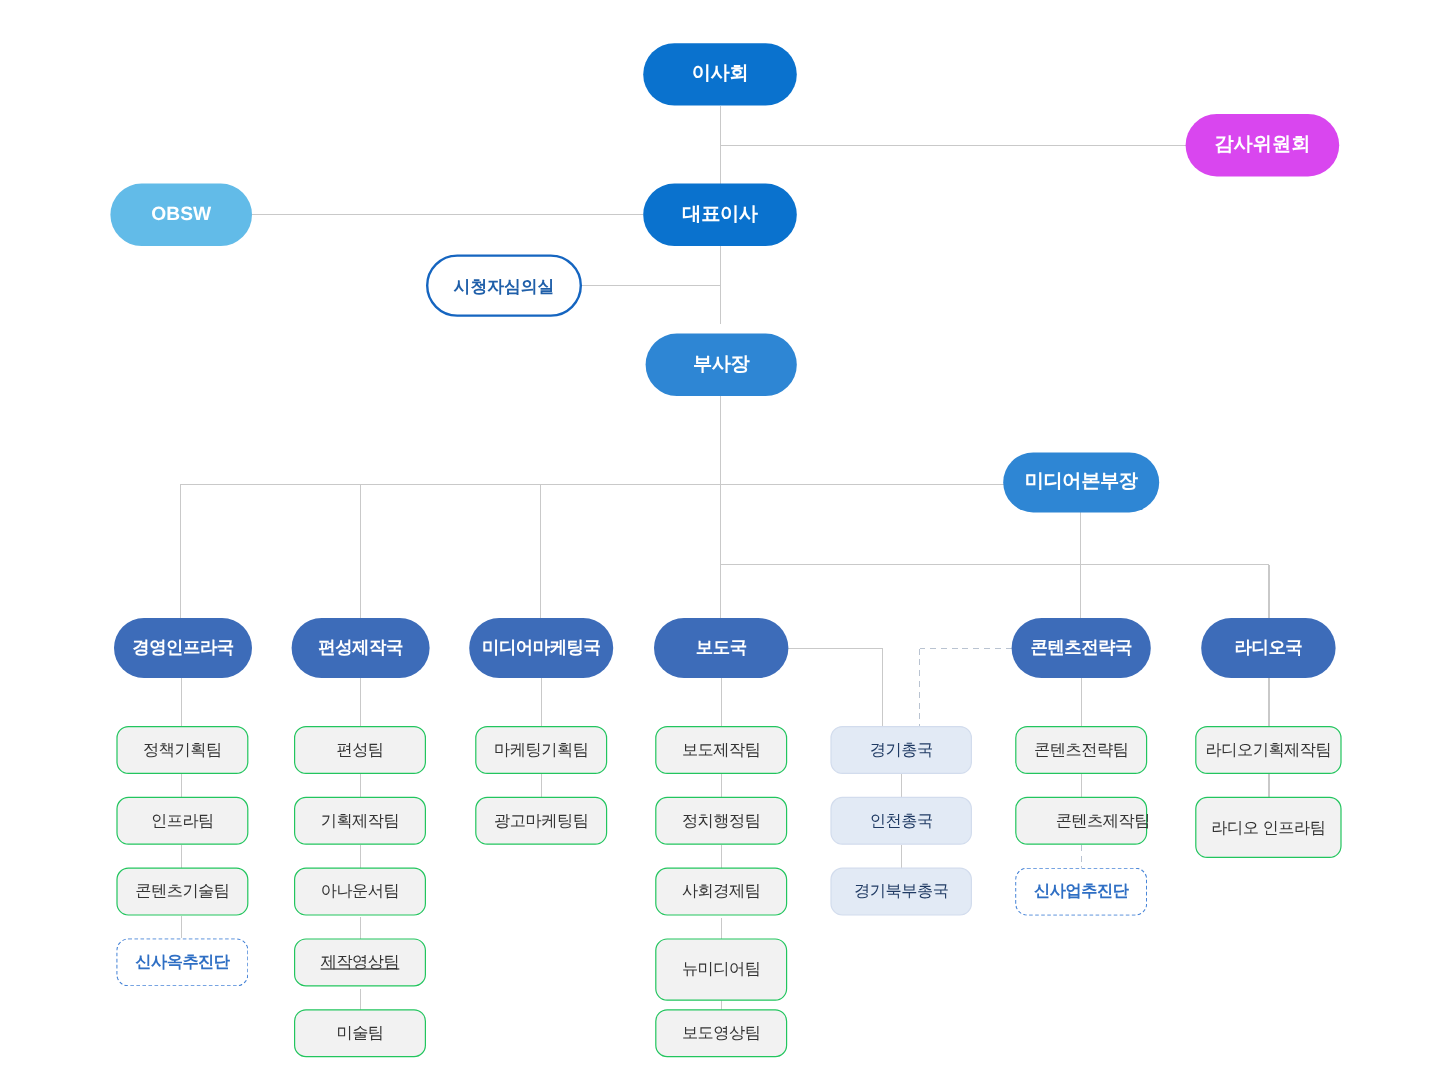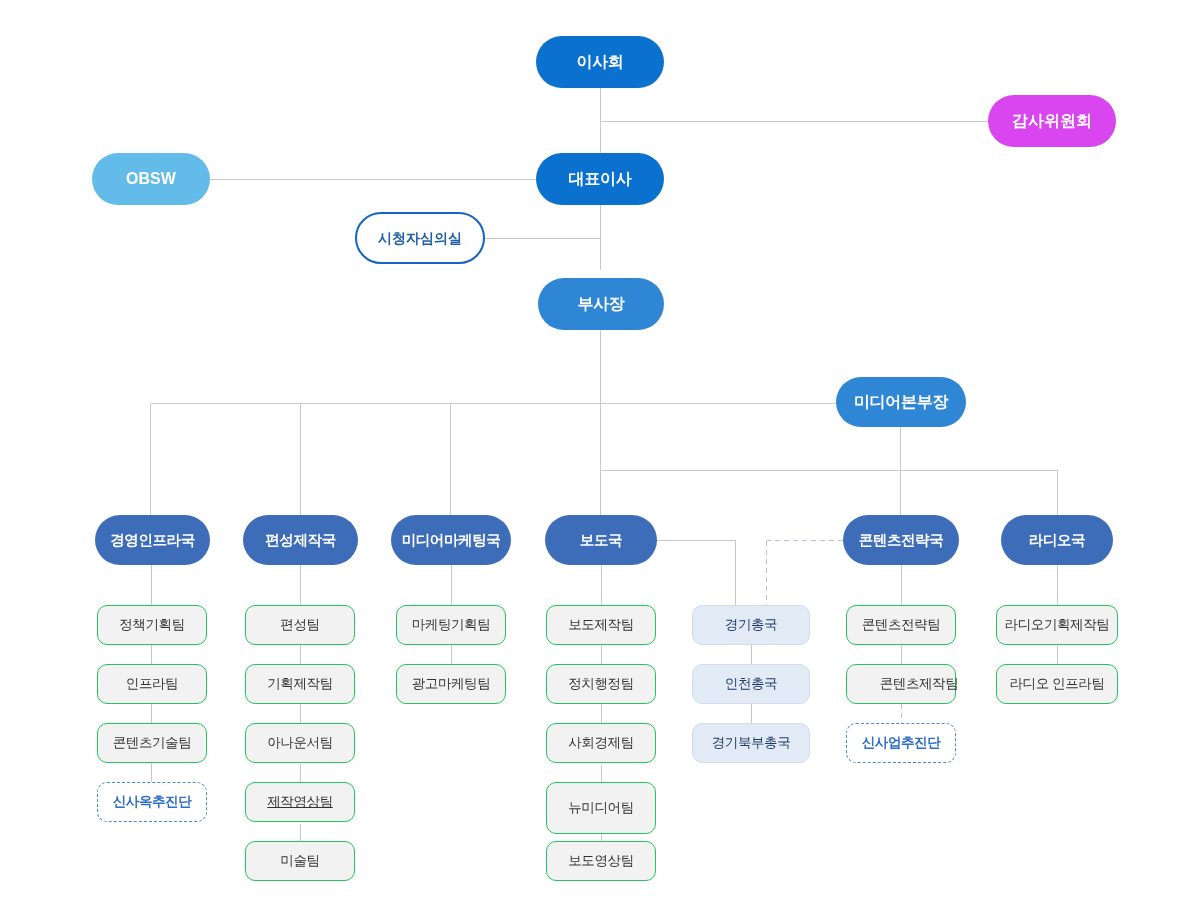--- a/index.html
+++ b/index.html
@@ -197,21 +197,21 @@
       <div class="node team" style="left: 546px; top: 664px; width: 110px; height: 40px;">정치행정팀</div>
       <div class="node team" style="left: 546px; top: 723px; width: 110px; height: 40px;">사회경제팀</div>
       <div class="node team" style="left: 546px; top: 782px; width: 110px; height: 52px;">뉴미디어팀</div>
       <div class="node team" style="left: 546px; top: 841px; width: 110px; height: 40px;">보도영상팀</div>
       <div class="node division" style="left: 843px; top: 515px; width: 116px; height: 50px;">콘텐츠전략국</div>
       <div class="node team" style="left: 846px; top: 605px; width: 110px; height: 40px;">콘텐츠전략팀</div>
       <div class="node team" style="left: 846px; top: 664px; width: 110px; height: 40px; padding-left: 36px;">콘텐츠제작팀</div>
       <div class="node team dashed" style="left: 846px; top: 723px; width: 110px; height: 40px;">신사업추진단</div>
       <div class="node division" style="left: 1001px; top: 515px; width: 112px; height: 50px;">라디오국</div>
       <div class="node team" style="left: 996px; top: 605px; width: 122px; height: 40px;">라디오기획제작팀</div>
-      <div class="node team" style="left: 996px; top: 664px; width: 122px; height: 40px;">라디오 인프라팀</div>
+      <div class="node team" style="left: 996px; top: 664px; width: 122px; height: 51px;">라디오 인프라팀</div>
     </div>
   <div id="branch-layer">
       <div class="node team branch" style="left: 692px; top: 605px; width: 118px; height: 40px;">경기총국</div>
       <div class="node team branch" style="left: 692px; top: 664px; width: 118px; height: 40px;">인천총국</div>
       <div class="node team branch" style="left: 692px; top: 723px; width: 118px; height: 40px;">경기북부총국</div>
     </div>
 
 </div>
 
 </body></html>

